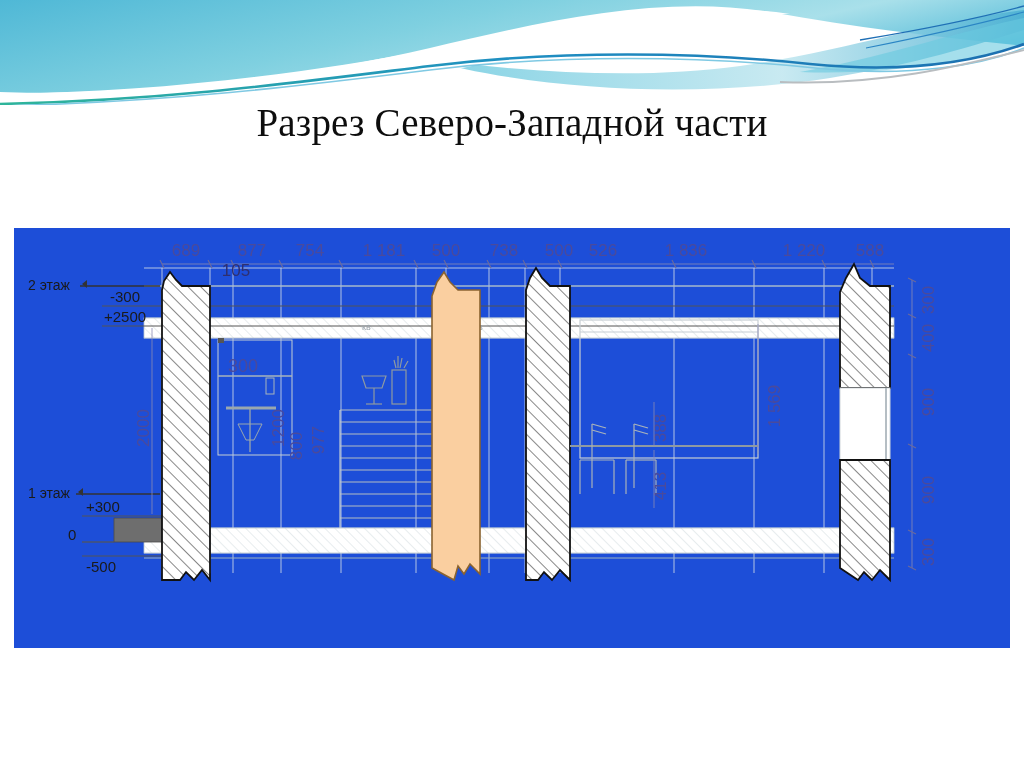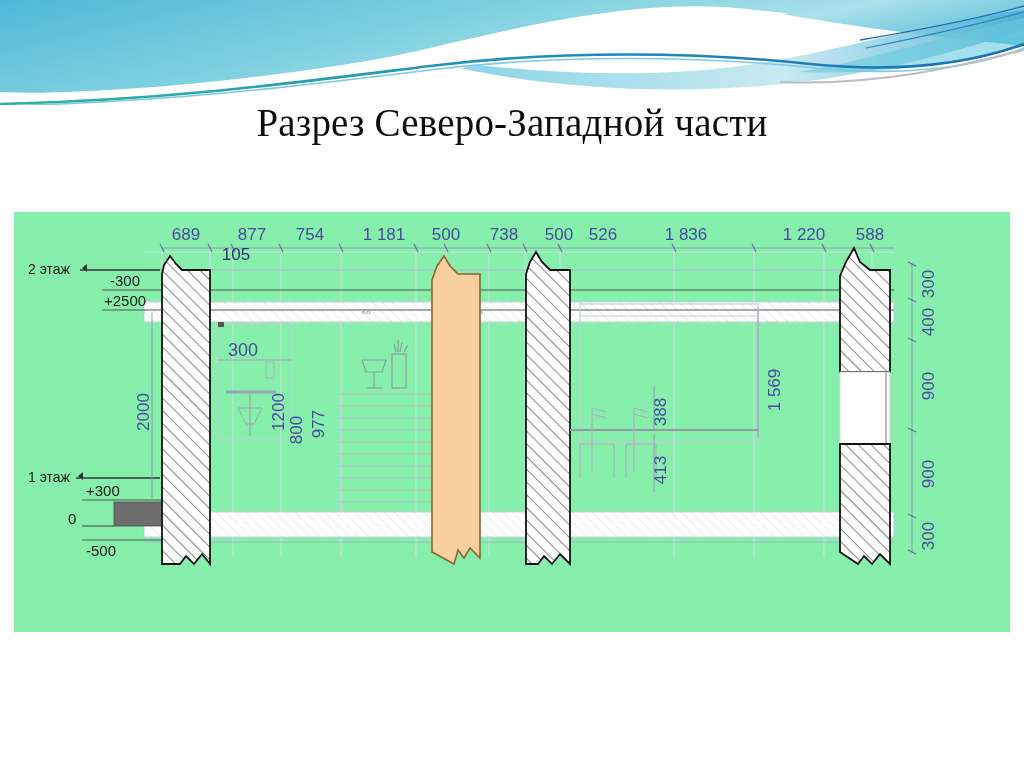--- a/index.html
+++ b/index.html
@@ -14,21 +14,21 @@
   .banner svg{display:block;}
 
   
   .title{
     position:absolute;left:0;top:88px;width:1024px;text-align:center;
     font-family:"Liberation Serif",serif;font-size:39px;color:#0d0d0d;
     letter-spacing:.2px;white-space:nowrap;margin-top:12px;
   }
 
   
-  .drawing{position:absolute;left:14px;top:212px;width:996px;height:420px;background:#86efac;}
+  .drawing{position:absolute;left:14px;top:228px;width:996px;height:420px;background:#1d4ed8;}
   .drawing svg{display:block;}
 
   
 </style>
 </head>
 <body>
 
 <div class="slide">
 
   <div class="banner">

